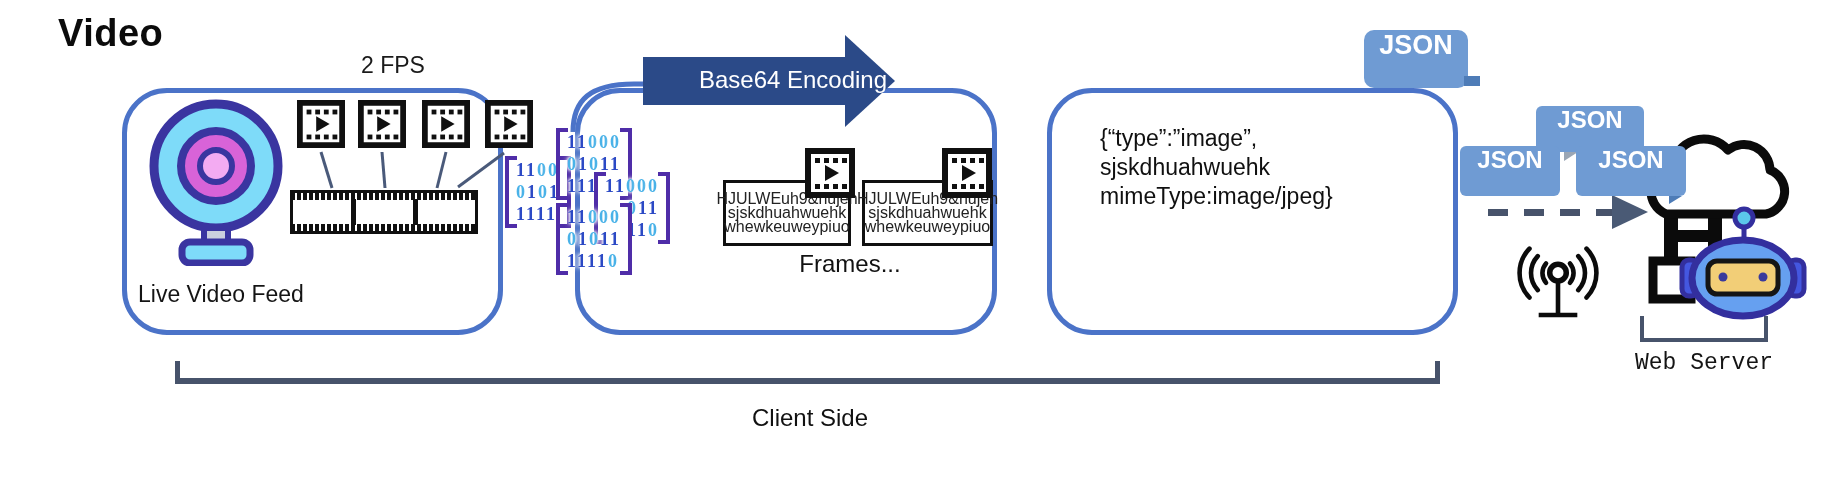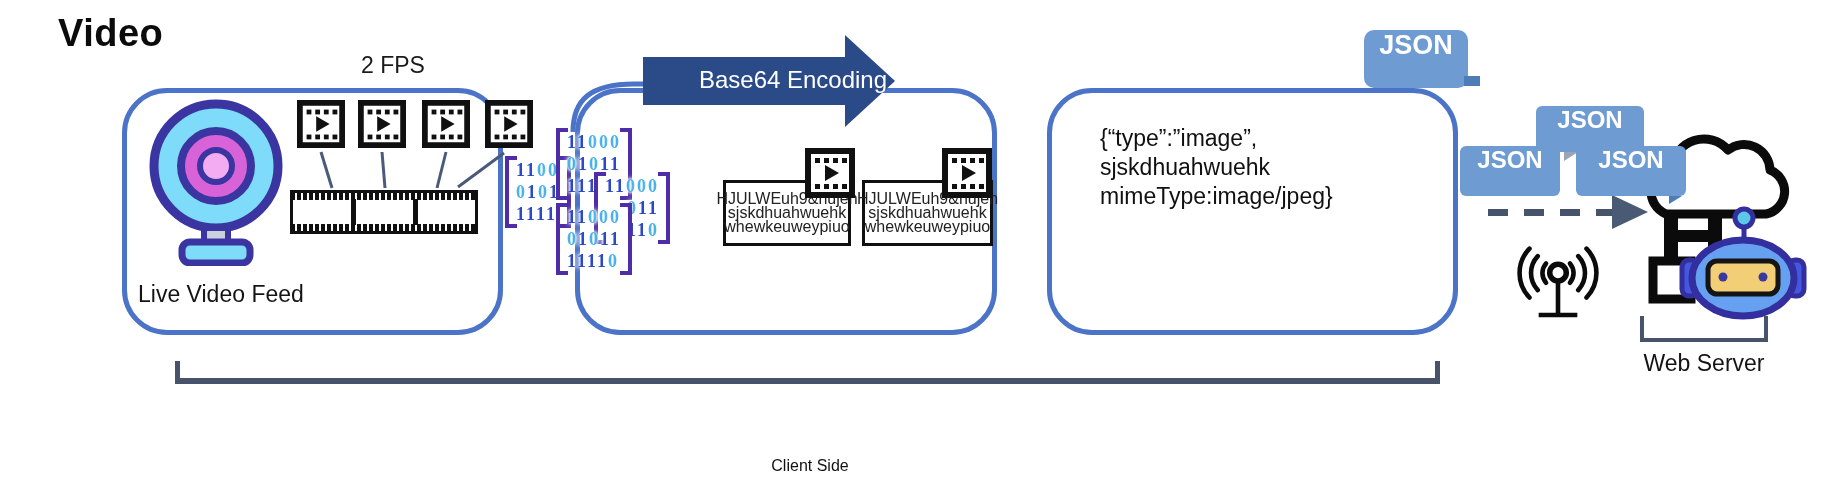--- a/index.html
+++ b/index.html
@@ -72,24 +72,24 @@
 
   
   .dash-line{left:1488px;top:209px;width:126px;height:7px;z-index:6;
     background:repeating-linear-gradient(90deg,#47536B 0 20px,transparent 20px 36px);}
   .dash-head{left:1612px;top:195px;width:0;height:0;z-index:6;
     border-top:17px solid transparent;border-bottom:17px solid transparent;border-left:36px solid #4A5A75;}
 
   
   .client-bracket{left:175px;top:361px;width:1265px;height:23px;z-index:3;box-sizing:border-box;
     border-left:5px solid #47536B;border-right:5px solid #47536B;border-bottom:6px solid #47536B;}
-  .client-label{left:690px;top:403px;width:240px;text-align:center;font-size:16px;line-height:30px;z-index:3;margin-top:48px;}
+  .client-label{left:690px;top:403px;width:240px;text-align:center;font-size:24px;line-height:30px;z-index:3;}
   .server-bracket{left:1640px;top:316px;width:128px;height:26px;z-index:3;box-sizing:border-box;
     border-left:4px solid #47536B;border-right:4px solid #47536B;border-bottom:4px solid #47536B;}
-  .server-label{left:1618px;top:350px;width:172px;text-align:center;font-size:23px;z-index:3;}
+  .server-label{left:1618px;top:350px;width:172px;text-align:center;font-size:23px;z-index:3;font-family:Liberation Mono, monospace;}
 
   svg{display:block;}
 </style>
 </head>
 <body>
 
 <div class="canvas">
 
   <div class="abs title">Video</div>
   <div class="abs fps">2 FPS</div>
@@ -238,20 +238,21 @@
         <rect x="19" y="10" width="5" height="5"></rect>
         <rect x="28" y="10" width="5" height="5"></rect>
         <rect x="37" y="10" width="5" height="5"></rect>
     <rect x="10" y="36" width="5" height="5"></rect>
         <rect x="19" y="36" width="5" height="5"></rect>
         <rect x="28" y="36" width="5" height="5"></rect>
         <rect x="37" y="36" width="5" height="5"></rect>
     <polygon points="20,17 34,25 20,33"></polygon>
       </g>
   </svg>
+  <div class="abs frames-caption">Frames...</div>
 
   <div class="abs payload">
     <div>{“type”:”image”,</div>
     <div>sjskdhuahwuehk</div>
     <div>mimeType:image/jpeg}</div>
   </div>
 
   <div class="abs jtag jtag-big">
     <span>JSON</span>
     <span class="fold"></span>

